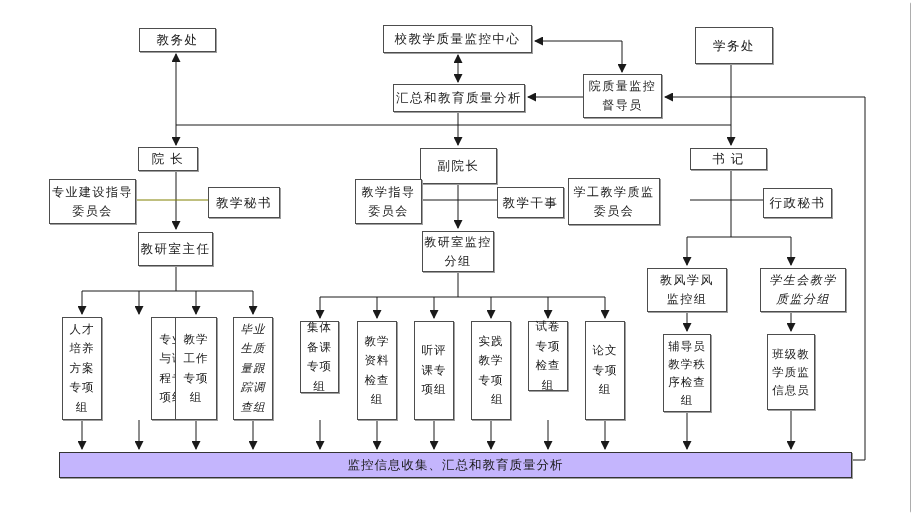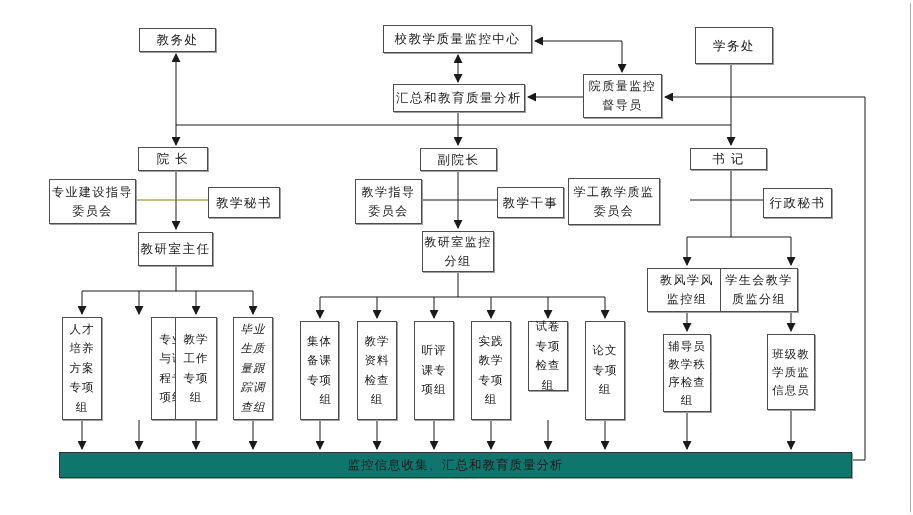--- a/index.html
+++ b/index.html
@@ -12,21 +12,21 @@
     position:absolute;box-sizing:border-box;background:#ffffff;
     border:1px solid #4d4d4d;box-shadow:1px 1px 0 #9f9f9f;
     display:flex;align-items:center;justify-content:center;
     text-align:center;white-space:pre-line;
     font-size:12.5px;line-height:18px;letter-spacing:1.5px;
   }
   .committee{font-size:12px;line-height:19px;}
   .col{font-size:11.5px;line-height:19.5px;letter-spacing:1px;}
   .tallcol{font-size:11.5px;line-height:18px;letter-spacing:1px;}
   .bar{
-    position:absolute;box-sizing:border-box;background:#0f766e;
+    position:absolute;box-sizing:border-box;background:#c4b5fd;
     border:1px solid #333;box-shadow:1px 1px 0 #9f9f9f;
     display:flex;align-items:center;justify-content:center;
     font-size:12.5px;letter-spacing:1px;
   }
 </style>
 </head>
 <body>
 
 <div id="stage">
 
@@ -110,40 +110,40 @@
   </svg>
 
   <div class="box" style="left:139px;top:28px;width:77px;height:24px;">教务处</div>
   <div class="box" style="left:383px;top:25px;width:149px;height:28px;">校教学质量监控中心</div>
   <div class="box" style="left:695px;top:27px;width:78px;height:37px;">学务处</div>
 
   <div class="box" style="left:393px;top:84px;width:132px;height:28px;">汇总和教育质量分析</div>
   <div class="box committee" style="left:583px;top:74px;width:79px;height:44px;">院质量监控
 督导员</div>
 
-  <div class="box" style="left:138px;top:147px;width:70px;height:24px;">院 长</div>
-  <div class="box" style="left:420px;top:148px;width:77px;height:23px;">副院长</div>
+  <div class="box" style="left:138px;top:147px;width:60px;height:24px;">院 长</div>
+  <div class="box" style="left:420px;top:148px;width:77px;height:36px;">副院长</div>
   <div class="box" style="left:690px;top:148px;width:77px;height:22px;">书 记</div>
 
   <div class="box committee" style="left:49px;top:179px;width:87px;height:45px;">专业建设指导
 委员会</div>
   <div class="box" style="left:208px;top:187px;width:72px;height:31px;">教学秘书</div>
   <div class="box committee" style="left:355px;top:179px;width:67px;height:45px;">教学指导
 委员会</div>
   <div class="box" style="left:497px;top:187px;width:67px;height:31px;">教学干事</div>
   <div class="box committee" style="left:568px;top:178px;width:92px;height:47px;">学工教学质监
 委员会</div>
   <div class="box" style="left:763px;top:188px;width:69px;height:30px;">行政秘书</div>
 
   <div class="box" style="left:138px;top:232px;width:75px;height:34px;">教研室主任</div>
   <div class="box committee" style="left:422px;top:231px;width:72px;height:41px;">教研室监控
 分组</div>
   <div class="box committee" style="left:647px;top:268px;width:80px;height:44px;">教风学风
 监控组</div>
-  <div class="box committee" style="left:720px;top:268px;width:78px;height:44px;">学生会教学
+  <div class="box committee" style="left:760px;top:268px;width:86px;height:44px;font-style:italic;">学生会教学
 质监分组</div>
 
   <div class="box col" style="left:62px;top:317px;width:40px;height:103px;">人才
 培养
 方案
 专项
 组</div>
   <div class="box col" style="left:118px;top:317px;width:42px;height:103px;margin-left:33px;">专业
 与课
 程专
@@ -151,32 +151,32 @@
   <div class="box col" style="left:175px;top:317px;width:42px;height:103px;">教学
 工作
 专项
 组</div>
   <div class="box col" style="left:233px;top:317px;width:40px;height:103px;font-style:italic;">毕业
 生质
 量跟
 踪调
 查组</div>
 
-  <div class="box col" style="left:300px;top:321px;width:39px;height:99px;text-align:right;">集体
+  <div class="box col" style="left:300px;top:321px;width:39px;height:72px;">集体
 备课
 专项
 组</div>
   <div class="box col" style="left:357px;top:321px;width:40px;height:99px;">教学
 资料
 检查
 组</div>
   <div class="box col" style="left:414px;top:321px;width:40px;height:99px;">听评
 课专
 项组</div>
-  <div class="box col" style="left:471px;top:321px;width:40px;height:99px;">实践
+  <div class="box col" style="left:471px;top:321px;width:40px;height:99px;text-align:right;">实践
 教学
 专项
 组</div>
   <div class="box col" style="left:528px;top:321px;width:40px;height:70px;">试卷
 专项
 检查
 组</div>
   <div class="box col" style="left:585px;top:321px;width:40px;height:99px;">论文
 专项
 组</div>

